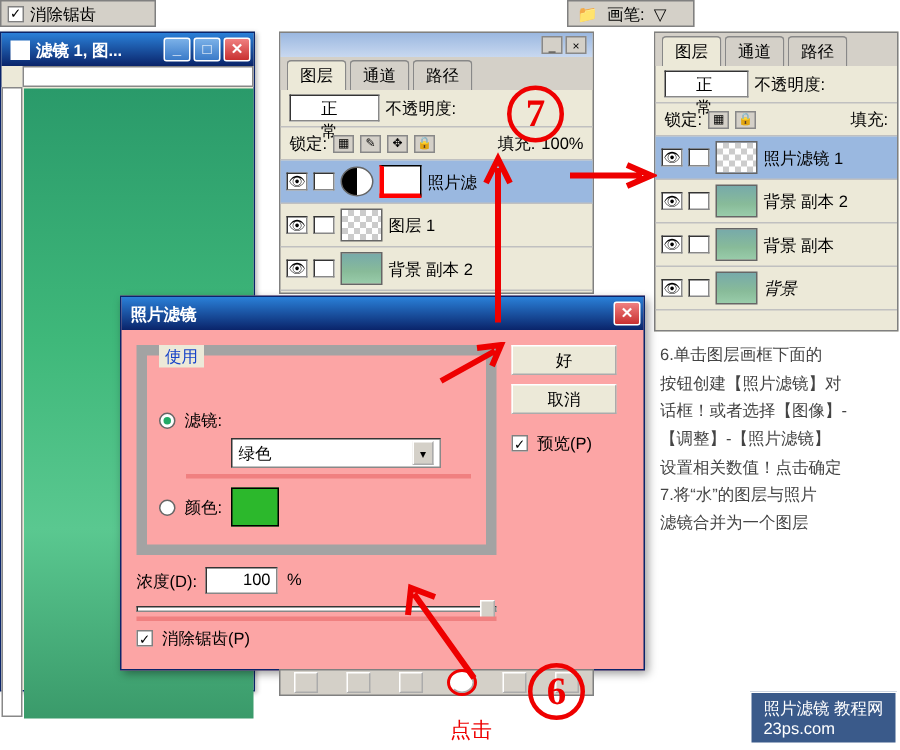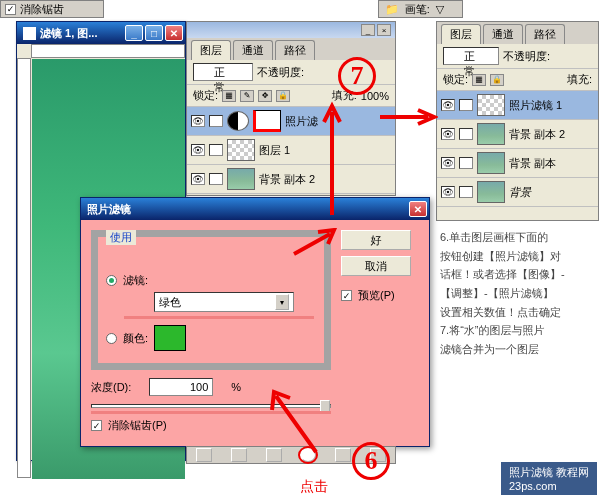--- a/index.html
+++ b/index.html
@@ -40,21 +40,21 @@
 .dlg-body { padding:10px; }
 .group { border:7px solid #a3a3a3; padding:8px; margin-bottom:8px; position:relative; }
 .group-title { position:absolute; top:-7px; left:8px; background:#ece9d8; padding:0 4px; color:#1844c8; }
 .radio-row { display:flex; align-items:center; gap:6px; margin:4px 0; }
 .radio { width:11px; height:11px; border:1px solid #666; border-radius:50%; background:#fff; display:flex; align-items:center; justify-content:center; }
 .radio.on::after { content:""; width:5px; height:5px; background:#2a6; border-radius:50%; }
 .dropdown { width:140px; height:20px; border:1px inset #888; background:#fff; display:flex; align-items:center; padding:0 4px;margin-top:43px; }
 .dropbtn { width:14px; height:16px; background:#d4d0c8; border:1px outset #fff; margin-left:auto; font-size:8px; display:flex; align-items:center; justify-content:center; }
 .swatch { width:32px; height:26px; border:1px solid #000; background:#2cb82c; }
 .btn { width:70px; height:20px; border:1px outset #fff; background:#ece9d8; display:flex; align-items:center; justify-content:center; cursor:pointer; }
-.num { width:64px; height:18px; border:1px inset #888; background:#fff; text-align:right; padding:1px 4px; }
+.num { width:48px; height:18px; border:1px inset #888; background:#fff; text-align:right; padding:1px 4px; }
 .slider { height:4px; background:#fff; border:1px inset #888; position:relative; }
 .slider-redline { position:absolute; top:7px; left:0; right:0; height:3px; background:#f08080; }
 .handle { position:absolute; top:-5px; width:10px; height:14px; background:#d4d0c8; border:1px outset #fff; }
 .circle-num { position:absolute; width:38px; height:38px; border:3px solid #e00; border-radius:50%; color:#e00; font-size:26px; font-weight:bold; display:flex; align-items:center; justify-content:center; font-family:serif; }
 .redlabel { position:absolute; color:#e00; font-size:14px; }
 .instr { position:absolute; left:440px; top:228px; width:155px; color:#444; line-height:1.7; }
 .canvas { position:absolute; background:linear-gradient(#2a9a6a,#3fb87a 40%,#5ac890 70%,#3a9a6a); }
 .ruler-h { position:absolute; height:14px; background:#fff; border:1px solid #888; }
 .ruler-v { position:absolute; width:14px; background:#fff; border:1px solid #888; }
 .bottombar { position:absolute; bottom:0; height:18px; background:#d4d0c8; border:1px solid #808080; display:flex; align-items:center; justify-content:space-around; }
@@ -67,21 +67,21 @@
 <div class="topbar" style="width:104px;">
   <span class="chk">✓</span>
   <span>消除锯齿</span>
 </div>
 <div class="topbar-r" style="width:85px;">
   <span>📁</span>
   <span>画笔:</span>
   <span>▽</span>
 </div>
 
-<div class="win" style="left:16px; top:21px; width:170px; height:440px;">
+<div class="win" style="left:0; top:21px; width:170px; height:440px;">
   <div class="titlebar">
     <span class="titlebar-icon"></span>
     <span>滤镜 1, 图...</span>
     <div class="titlebtns">
       <span class="tbtn min">_</span>
       <span class="tbtn max">□</span>
       <span class="tbtn close">✕</span>
     </div>
   </div>
   <div class="ruler-h" style="left:14px; top:22px; width:154px;"></div>
@@ -201,21 +201,21 @@
               <span class="dropbtn">▾</span>
             </div>
           </div>
           <div class="slider-redline" style="position:relative;top:0;margin:2px 0 6px 18px;width:190px;"></div>
           <div class="radio-row">
             <span class="radio"></span>
             <span>颜色:</span>
             <span class="swatch"></span>
           </div>
         </div>
-        <div style="display:flex;align-items:center;gap:18px;margin-top:6px;">
+        <div style="display:flex;align-items:center;gap:6px;margin-top:6px;">
           <span>浓度(D):</span>
           <input class="num" value="100" style="">
           <span>%</span>
         </div>
         <div style="position:relative;margin:8px 0 4px;">
           <div class="slider">
             <span class="handle" style="left:calc(100% - 10px);"></span>
           </div>
           <div class="slider-redline"></div>
         </div>

